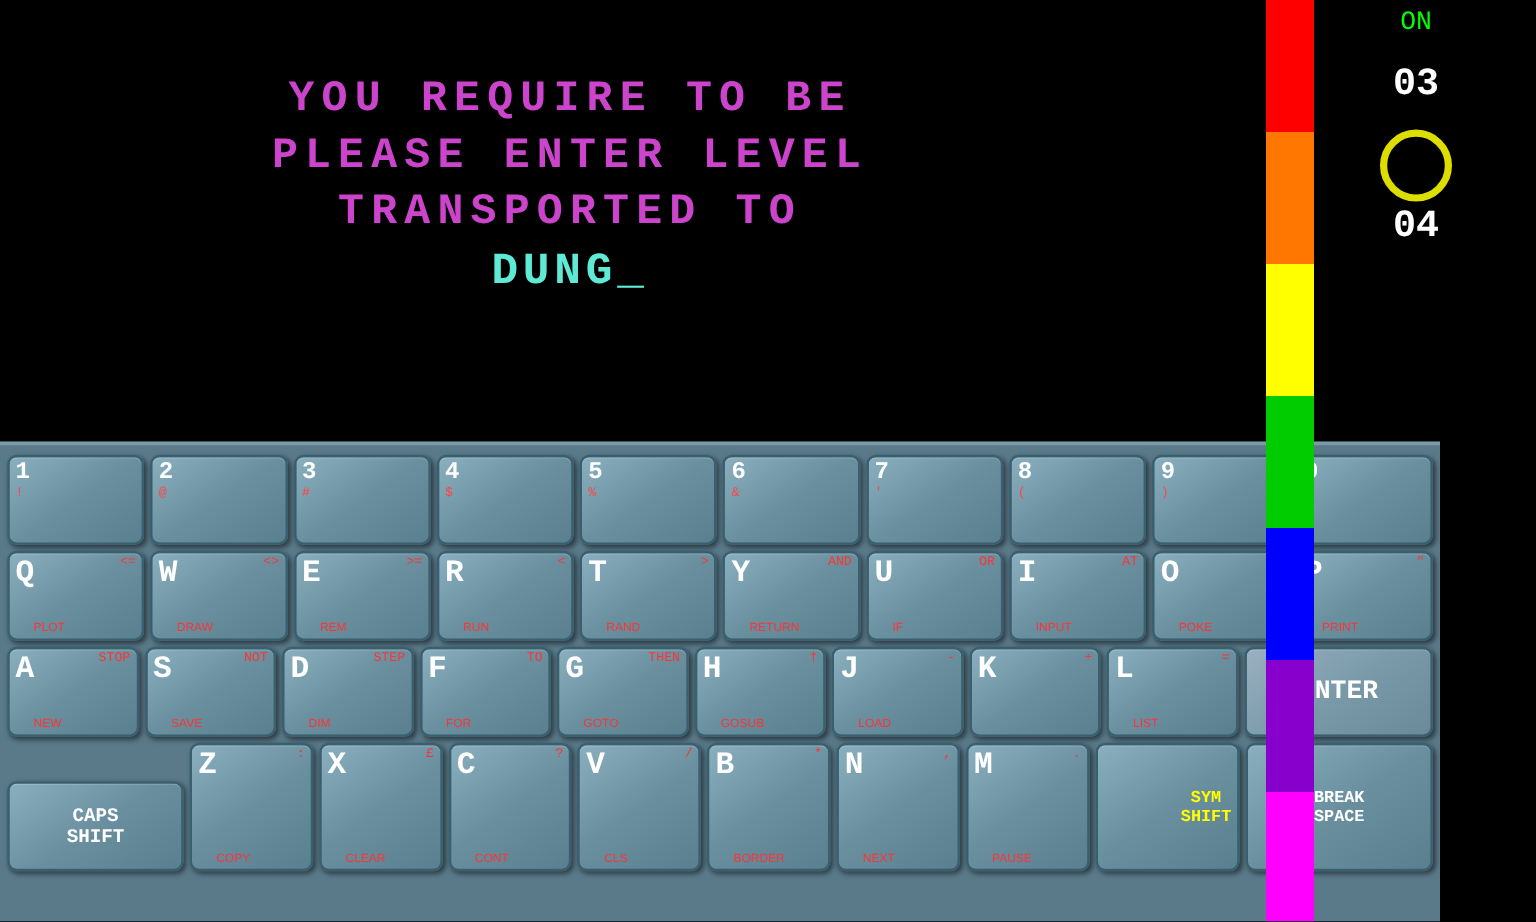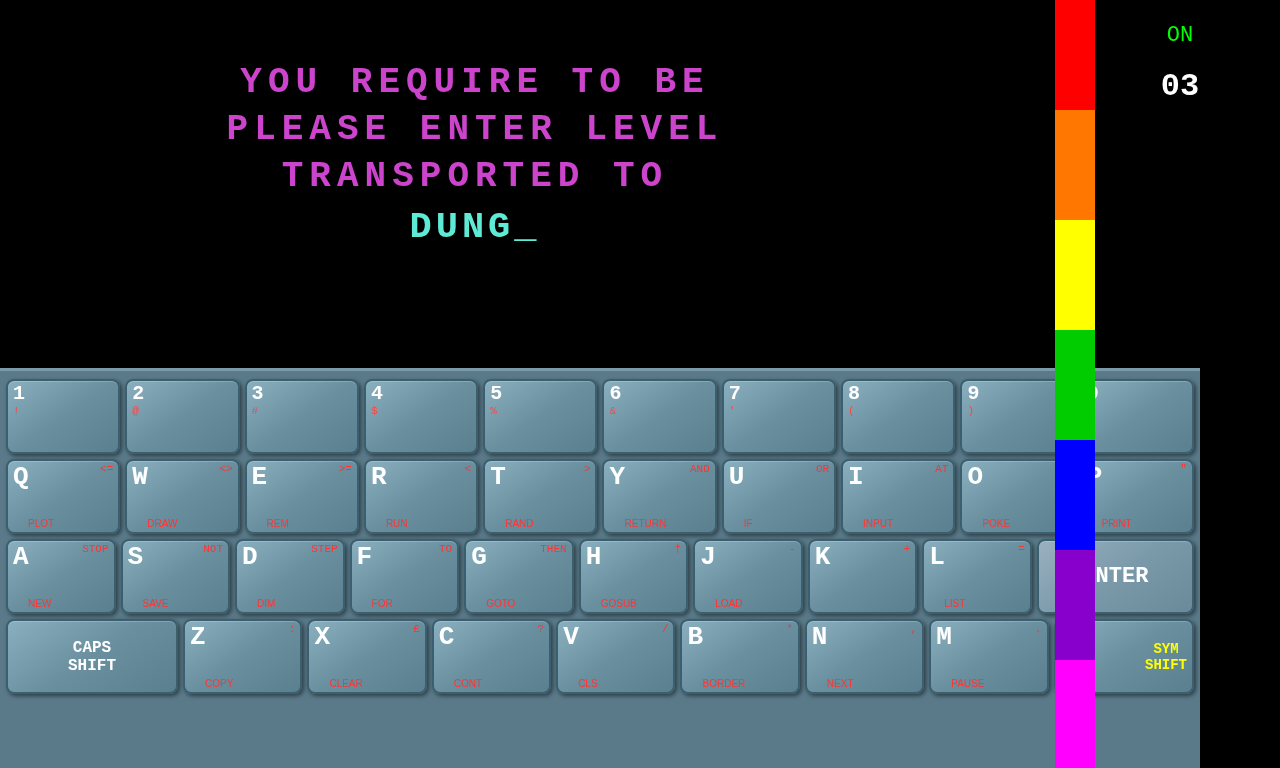--- a/index.html
+++ b/index.html
@@ -52,21 +52,21 @@
     #score-panel {
       position: absolute;
       top: 0;
       right: 0;
       width: 200px;
       height: 365px;
       background: #000;
       display: flex;
       flex-direction: column;
       align-items: center;
-      padding-top: 23px;
+      padding-top: 6px;
       gap: 20px;
     }
 
     .score-item {
       display: flex;
       flex-direction: column;
       align-items: center;
       gap: 2px;
     }
 
@@ -193,20 +193,21 @@
     }
 
     .key-enter .key-main {
       font-size: 18px;
       text-align: center;
     }
 
     .key-caps {
       flex: 1.6;
       font-size: 13px;
+      margin-top: 32px;
     }
 
     .key-sym {
       flex: 1.2;
     }
 
     .key-break {
       flex: 1.6;
     }
 
@@ -241,20 +242,24 @@
     <div class="game-line1">TRANSPORTED TO</div>
     <div class="game-line2">DUNG_</div>
   </div>
 
   <div id="score-panel">
     <div class="score-item">
       <span class="score-on">ON</span>
     </div>
     <div class="score-item">
       <span class="score-num">03</span>
+    </div>
+    <div class="score-item">
+      <div class="icon-circle"></div>
+      <span class="score-num">04</span>
     </div>
   </div>
 </div>
 
 <div id="rainbow">
   <svg width="40" height="768" viewBox="0 0 40 768">
     <rect x="0" y="0" width="40" height="110" fill="#ff0000"></rect>
     <rect x="0" y="110" width="40" height="110" fill="#ff7700"></rect>
     <rect x="0" y="220" width="40" height="110" fill="#ffff00"></rect>
     <rect x="0" y="330" width="40" height="110" fill="#00cc00"></rect>
@@ -448,15 +453,18 @@
       <span class="key-bottom">NEXT</span>
     </div>
     <div class="key key-letter">
       <span class="key-main">M</span>
       <span class="key-top-right">.</span>
       <span class="key-bottom">PAUSE</span>
     </div>
     <div class="key key-sym" style="align-items:flex-end;justify-content:center;">
       <span style="color:#ffff00;font-size:14px;font-weight:bold;font-family:'Courier New',monospace;text-align:center;">SYM<br>SHIFT</span>
     </div>
+    <div class="key key-break" style="align-items:center;justify-content:center;">
+      <span style="color:#fff;font-size:14px;font-weight:bold;font-family:'Courier New',monospace;text-align:center;">BREAK<br>SPACE</span>
+    </div>
   </div>
 
 </div>
 
 </body></html>

